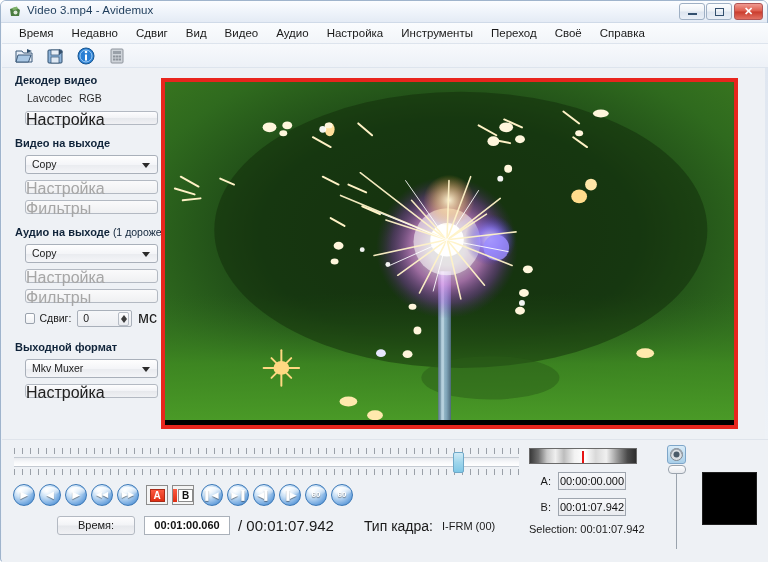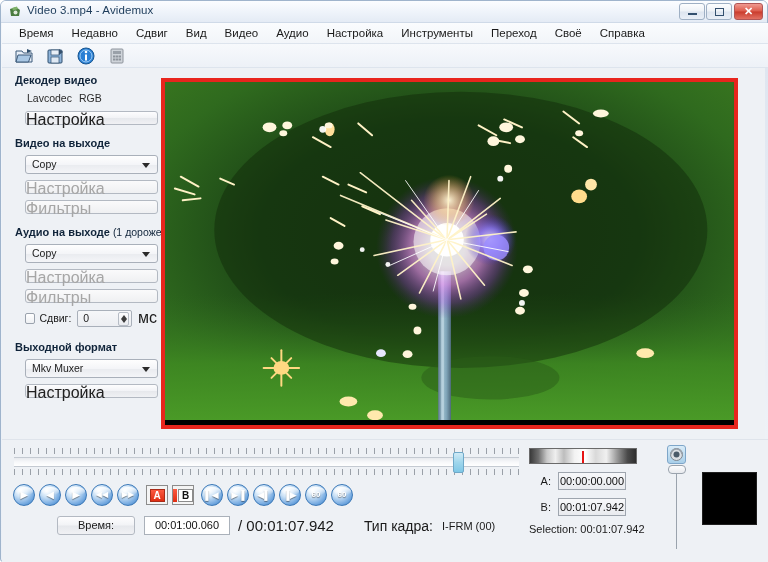--- a/index.html
+++ b/index.html
@@ -284,21 +284,21 @@
     border: 1px solid #b3b9c2; border-radius: 3px;
     background: linear-gradient(to bottom, #fdfdfe 0%, #f2f3f6 48%, #e6e8ec 52%, #f0f1f4 100%);
     font-size: 11px; text-align: center; line-height: 17px;
     color: #1a1a1a; cursor: pointer;
     font-family: "Liberation Sans", sans-serif;
   }
   #time-cur {
     width: 86px; height: 19px; margin-left: 9px;
     border: 1px solid #aab1ba; background: #ffffff;
     font-size: 11px; text-align: center; line-height: 17px;
-    color: #111; font-family: "Liberation Sans", sans-serif;
+    color: #111; font-family: "Liberation Sans", sans-serif; font-weight: bold;
   }
   #time-total { margin-left: 8px; font-size: 15px; }
   #frametype-lbl { margin-left: 30px; font-size: 14px; }
   #frametype-val { margin-left: 9px; font-size: 11px; }
 
   
   #abpanel { position: absolute; left: 527px; top: 8px; width: 115px; }
   #abbar {
     width: 108px; height: 16px;
     border: 1px solid #6a6a6a;

